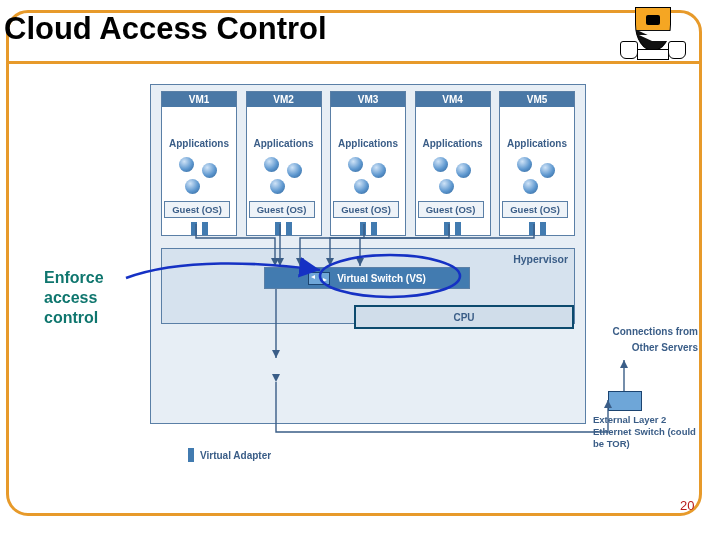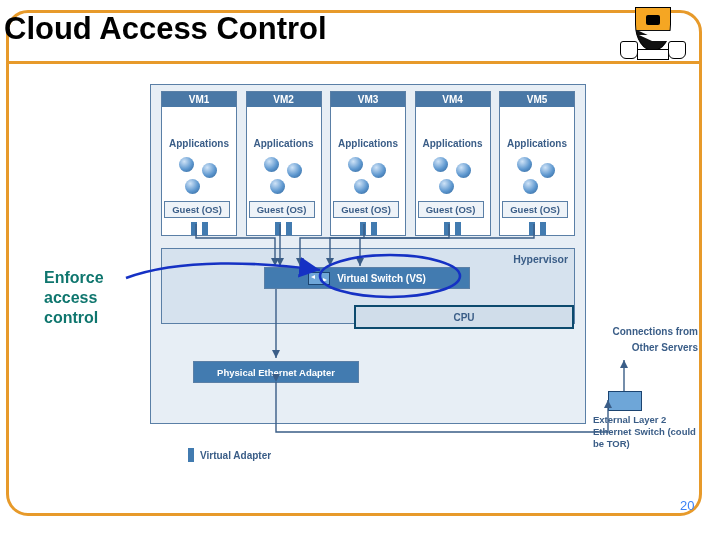--- a/index.html
+++ b/index.html
@@ -136,21 +136,21 @@
     position: absolute; left: 144px; top: 448px; font-size: 10px;
     color: #3a5d87; font-weight: bold; display: flex; align-items: center; gap: 6px; padding-left: 44px;
   }
   .legend .vad { height: 14px; }
 
   .annot {
     position: absolute; left: 44px; top: 268px; width: 80px;
     font-size: 16px; font-weight: bold; color: #0f766e; line-height: 20px;
   }
   .page-num {
-    position: absolute; left: 680px; top: 498px; font-size: 13px; color: #3b82f6;
+    position: absolute; left: 680px; top: 498px; font-size: 13px; color: #b91c1c;
   }
 
   svg.overlay { position: absolute; left: 0; top: 0; width: 720px; height: 540px; pointer-events: none; }
 </style>
 </head>
 <body>
 
 <div class="slide-outer"></div>
 <div class="title-band"></div>
 <div class="title">Cloud Access Control</div>
@@ -242,23 +242,20 @@
       <div class="hyp-lbl">Hypervisor</div>
       <div class="vswitch">
         <div class="vs-icon"></div>
         <span>Virtual Switch (VS)</span>
       </div>
       <div class="cpu">
         <span>CPU</span>
       </div>
     </div>
 
-    <div class="pea">
-      <span>Physical Ethernet Adapter</span>
-    </div>
   </div>
 </div>
 
 <div class="conn">Connections from Other Servers</div>
 <div class="ext-sw"></div>
 <div class="ext-lbl">External Layer 2 Ethernet Switch (could be TOR)</div>
 
 <div class="legend">
   <div class="vad"></div>
   <span>Virtual Adapter</span>

